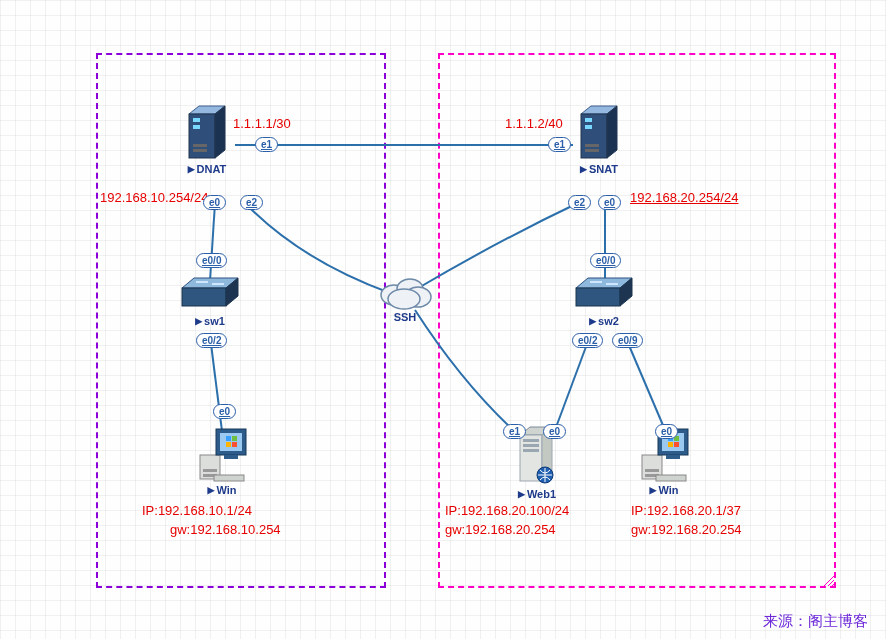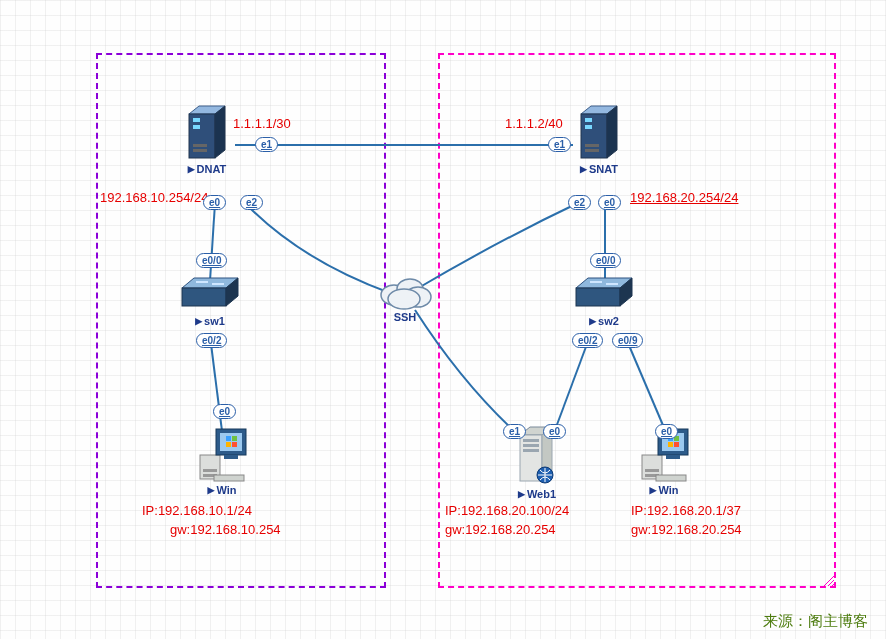--- a/index.html
+++ b/index.html
@@ -57,21 +57,21 @@
     padding:1px 5px;
     font-size:10px;
     font-weight:bold;
     color:#2b5fa8;
     text-decoration:underline;
   }
   .watermark {
     position:absolute;
     right:18px;
     bottom:8px;
-    color:#4d7c0f;
+    color:#6d28d9;
     font-size:15px;
     font-weight:500;
   }
 </style>
 </head>
 <body>
 
 <div class="zone left" style="left:96px;top:53px;width:290px;height:535px;"></div>
 <div class="zone right" style="left:438px;top:53px;width:398px;height:535px;"></div>
 

